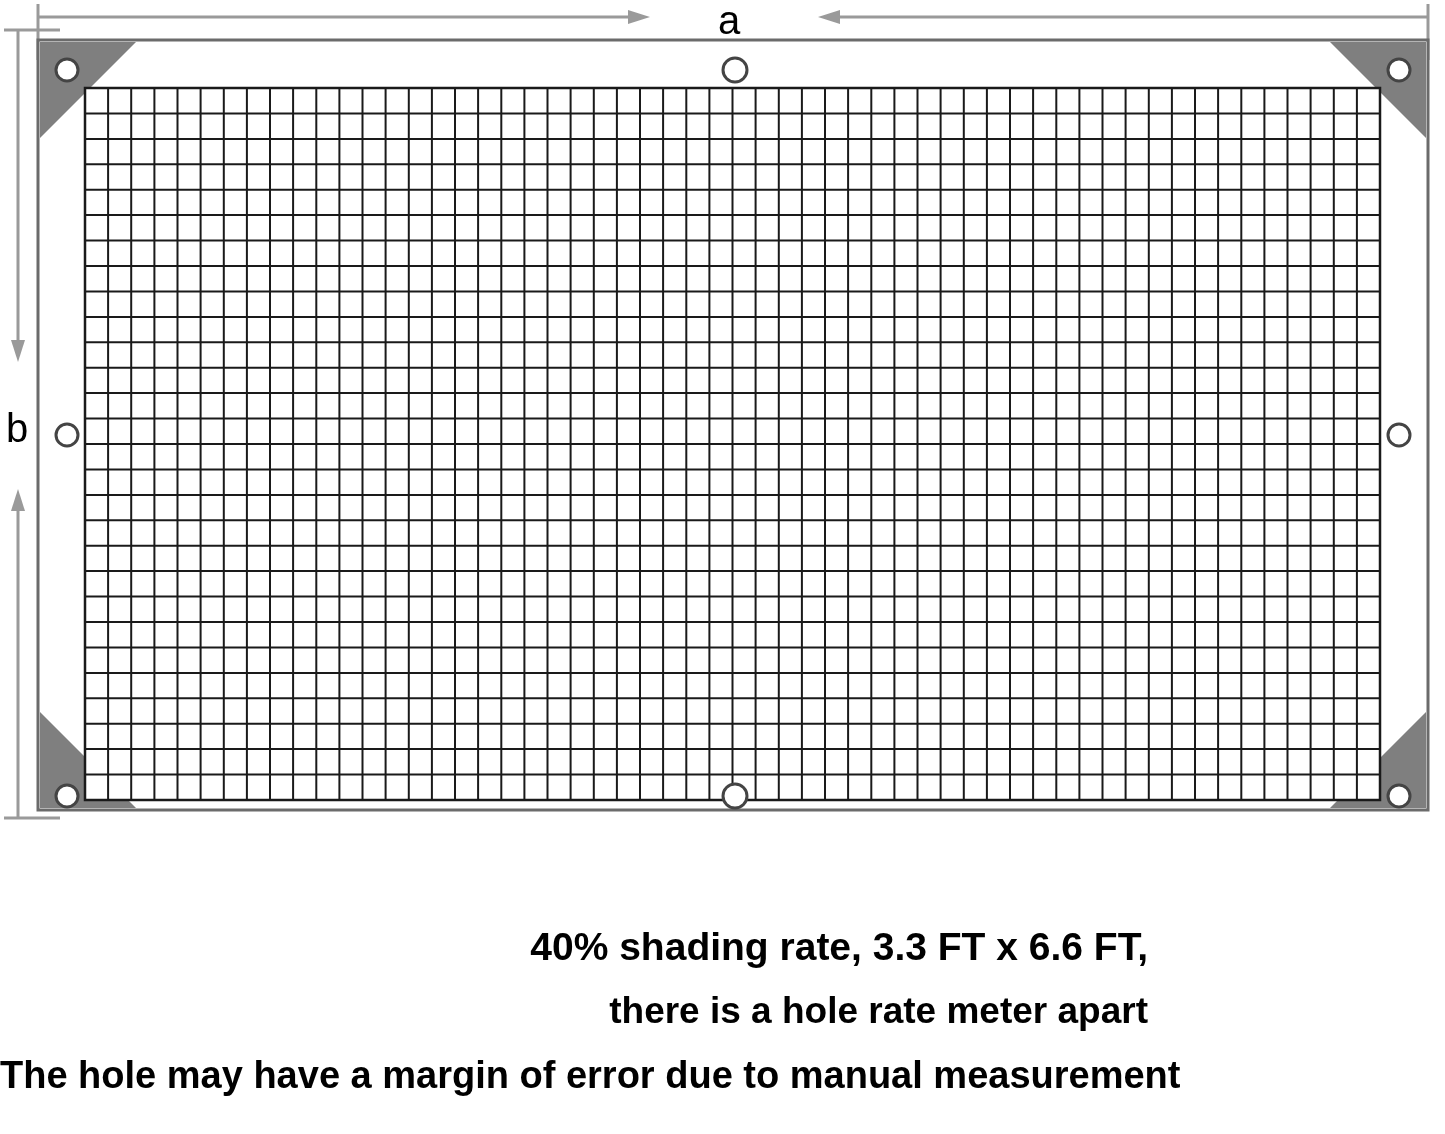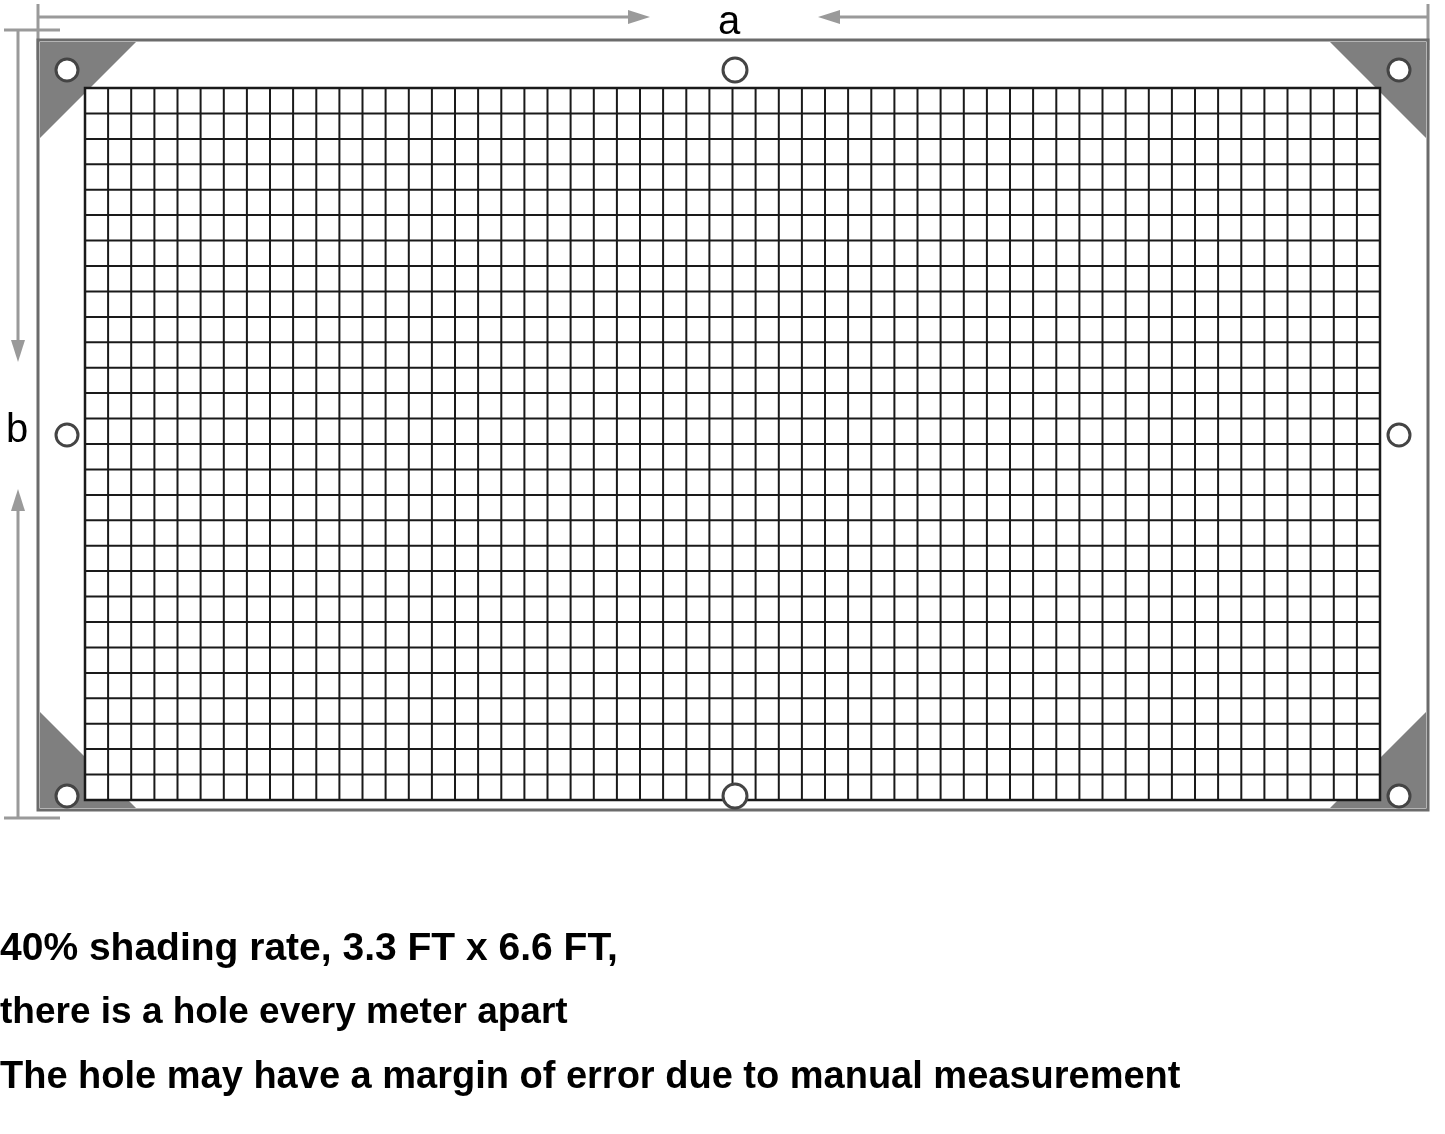--- a/index.html
+++ b/index.html
@@ -43,21 +43,21 @@
   #label-b {
     left: 6px;
     top: 408px;
   }
 
   #caption-block {
     position: absolute;
     left: 0;
     top: 915px;
     width: 1148px;
-    text-align: left;
+    text-align: right;
   }
   .caption-line {
     font-family: "Liberation Sans", sans-serif;
     font-weight: bold;
     color: #000000;
     white-space: nowrap;
   }
   #caption-line-1 {
     font-size: 39px;
     line-height: 64px;
@@ -204,15 +204,15 @@
     </g>
 
   </svg>
 
   <div class="dim-label" id="label-a">a</div>
   <div class="dim-label" id="label-b">b</div>
 </div>
 
 <div id="caption-block">
   <div class="caption-line" id="caption-line-1">40% shading  rate, 3.3 FT x 6.6 FT,</div>
-  <div class="caption-line" id="caption-line-2">there is a hole every meter apart</div>
+  <div class="caption-line" id="caption-line-2">there is a hole rate meter apart</div>
   <div class="caption-line" id="caption-line-3">The hole  may  have a margin of error due to manual measurement</div>
 </div>
 
 </body></html>

